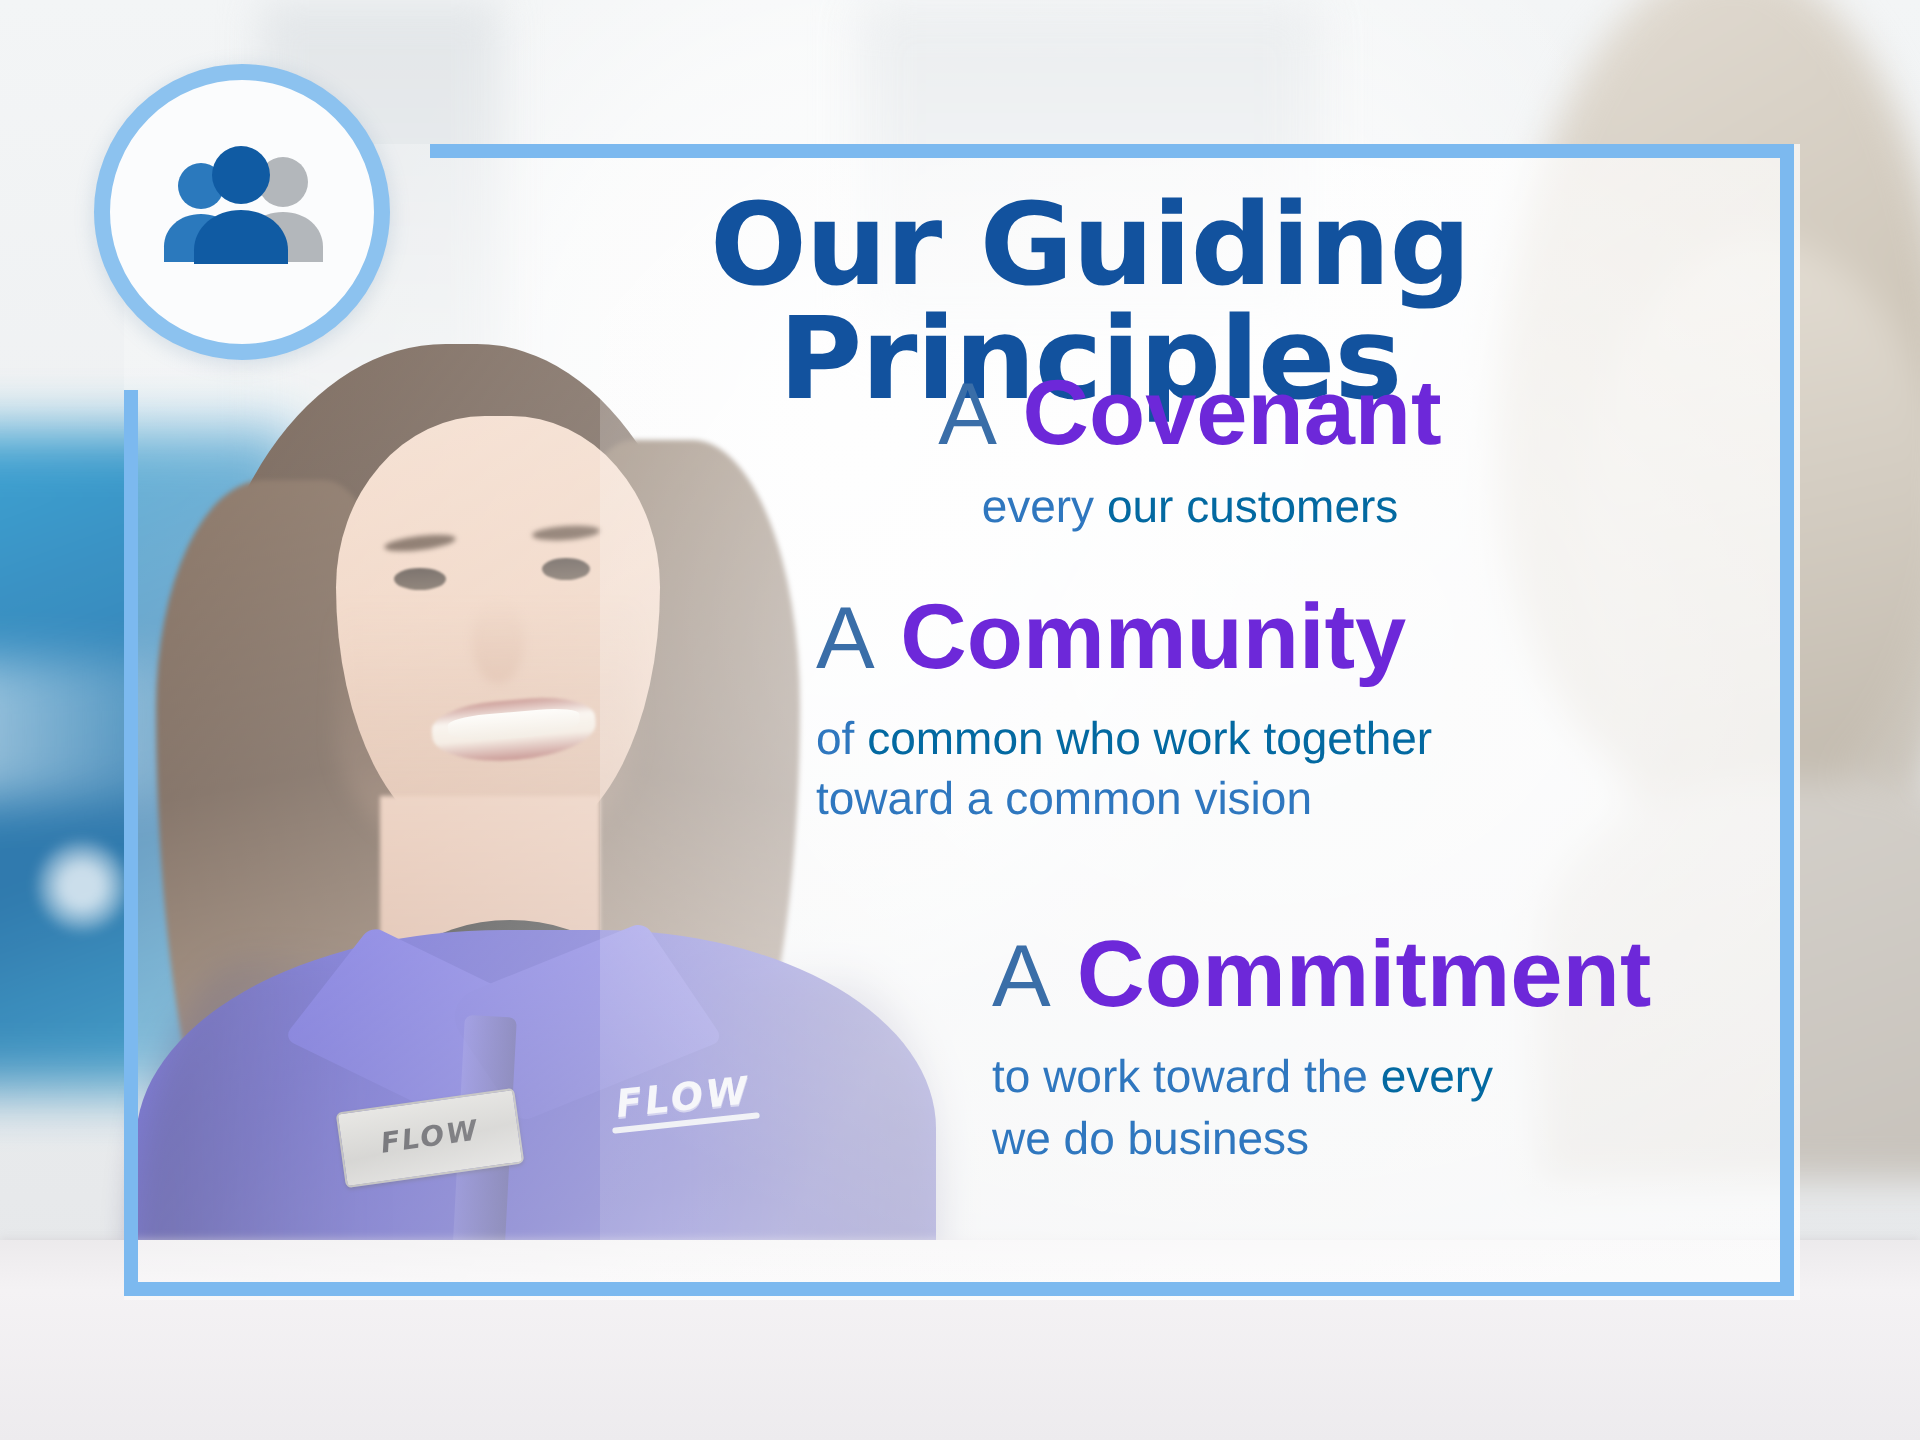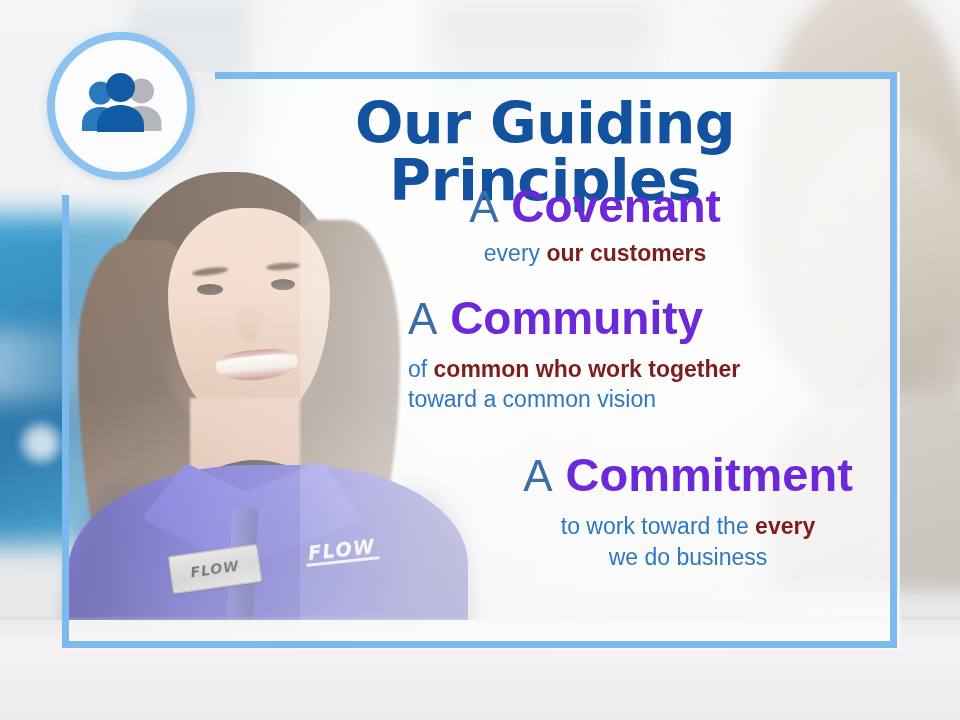--- a/index.html
+++ b/index.html
@@ -350,30 +350,30 @@
     font-weight: 700;
     color: #6d28d9;
   }
   .p-sub {
     font-family: "Liberation Sans", sans-serif;
     font-size: 23px;
     line-height: 1.32;
     color: #2f77bf;
     font-weight: 400;
   }
-  .p-sub b { font-weight: 700; color: #7f1d1d; }
+  .p-sub b { font-weight: 400; color: #0369a1; }
 
   
   .principle.p1 { text-align: center; margin-left: 10px; }
   .principle.p1 .p-sub { margin-top: 6px; }
 
   .principle.p2 { text-align: left; margin-left: 108px; margin-top: 26px; }
   .principle.p2 .p-sub { margin-top: 10px; }
 
-  .principle.p3 { text-align: center; margin-left: 196px; margin-top: 36px; }
+  .principle.p3 { text-align: left; margin-left: 196px; margin-top: 48px; }
   .principle.p3 .p-title { font-size: 47px; }
   .principle.p3 .p-sub { margin-top: 10px; }
 </style>
 </head>
 <body>
 
 <div id="stage">
 
   <div class="photo-layer bg-base"></div>
   <div class="photo-layer bg-window"></div>

